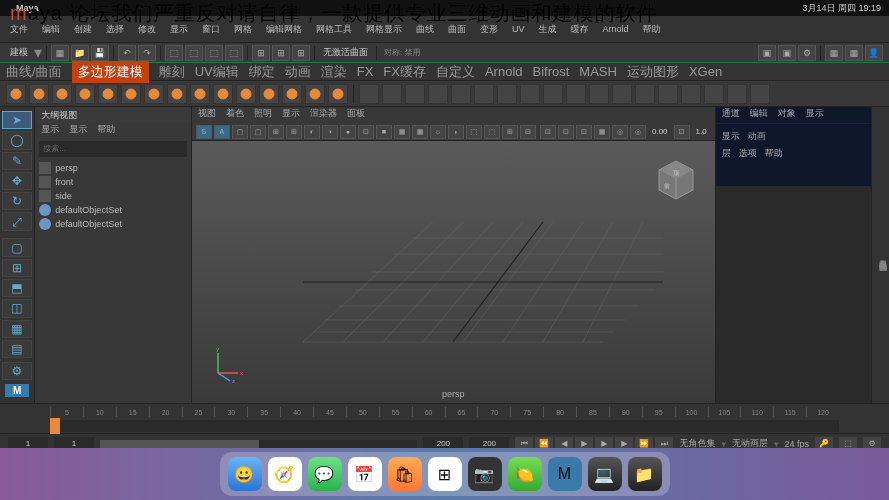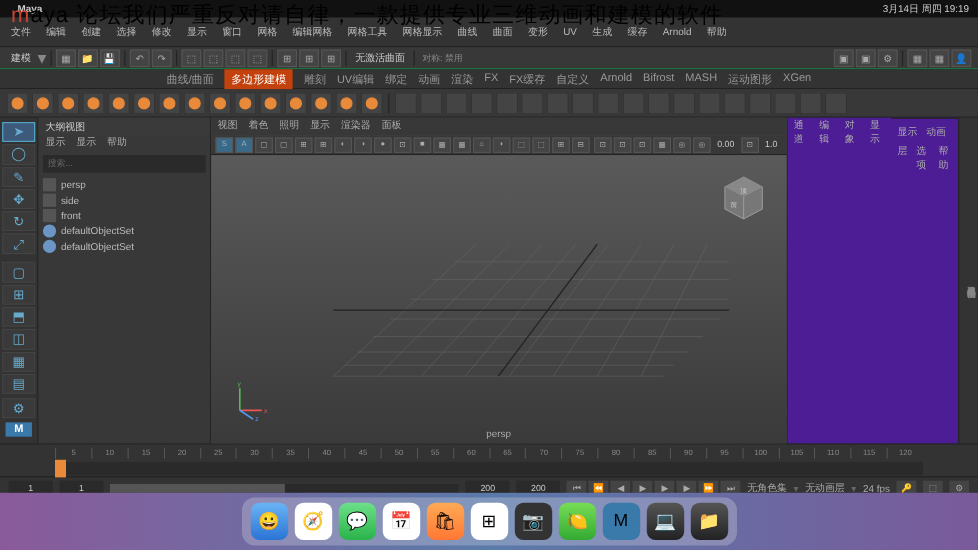--- a/index.html
+++ b/index.html
@@ -14,21 +14,21 @@
 .menubar .right { margin-left: auto; display: flex; gap: 8px; }
 
 .app-menu { height: 27px; background: #333; display: flex; align-items: center; padding: 0 10px; font-size: 9px; color: #bbb; gap: 14px; border-bottom: 1px solid #222; }
 
 .toolbar1 { height: 20px; background: #383838; display: flex; align-items: center; padding: 0 6px; gap: 2px; border-bottom: 1px solid #15803d; }
 .toolbar1 .btn { width: 18px; height: 16px; background: #444; border: 1px solid #555; display: flex; align-items: center; justify-content: center; font-size: 9px; color: #aaa; }
 .toolbar1 .sep { width: 1px; height: 14px; background: #222; margin: 0 2px; }
 .toolbar1 .dropdown { font-size: 9px; color: #ccc; padding: 0 4px; }
 .toolbar1 .sym { color: #888; font-size: 8px; padding: 0 3px; }
 
-.shelf-tabs { height: 18px; background: #333; display: flex; align-items: center; padding: 0 6px; font-size: 10px; color: #999; gap: 10px; border-bottom: 1px solid #222; justify-content: center; }
+.shelf-tabs { height: 18px; background: #333; display: flex; align-items: center; padding: 0 6px; font-size: 13px; color: #999; gap: 10px; border-bottom: 1px solid #222; }
 .shelf-tabs .active { color: #fff; background: #c2410c; padding: 2px 6px; }
 
 .shelf-icons { height: 26px; background: #383838; display: flex; align-items: center; padding: 0 6px; gap: 3px; border-bottom: 1px solid #222; }
 .shelf-icons .icon { width: 20px; height: 20px; background: #444; border: 1px solid #333; display: flex; align-items: center; justify-content: center; }
 .shelf-icons .icon svg { width: 14px; height: 14px; }
 .shelf-icons .orange path, .shelf-icons .orange circle, .shelf-icons .orange rect { stroke: #e88a3a; fill: #e88a3a; }
 
 .main-area { display: flex; height: 296px; }
 
 .tool-sidebar { width: 36px; background: #333; display: flex; flex-direction: column; padding: 4px 2px; gap: 2px; border-right: 1px solid #222; }
@@ -51,21 +51,21 @@
 .viewport .vp-tools { height: 18px; background: #383838; display: flex; align-items: center; padding: 0 4px; gap: 2px; border-bottom: 1px solid #222; }
 .viewport .vp-tools .vt { width: 16px; height: 14px; background: #444; border: 1px solid #555; font-size: 7px; color: #aaa; display: flex; align-items: center; justify-content: center; }
 .viewport .vp-tools .vt.cyan { background: #3a6a8a; }
 .viewport .vp-tools .num { font-size: 8px; color: #ccc; padding: 0 4px; }
 .viewport .canvas { flex: 1; background: linear-gradient(#5a5a5a, #3a3a3a); position: relative; overflow: hidden; }
 .viewport .grid-svg { position: absolute; top: 50%; left: 50%; transform: translate(-50%, -45%); }
 .viewport .cube-widget { position: absolute; top: 14px; right: 14px; width: 50px; height: 50px; }
 .viewport .axis-gizmo { position: absolute; bottom: 20px; left: 16px; width: 40px; height: 40px; }
 .viewport .cam-label { position: absolute; bottom: 4px; left: 50%; transform: translateX(-50%); font-size: 9px; color: #aaa; }
 
-.right-panel { width: 160px; background: #4c1d95; border-left: 1px solid #222; display: flex; flex-direction: row; font-size: 9px; color: #aaa; }
+.right-panel { width: 160px; background: #0f172a; border-left: 1px solid #222; display: flex; flex-direction: column; font-size: 9px; color: #aaa; }
 .right-panel .rp-tabs { height: 16px; display: flex; padding: 0 6px; gap: 10px; }
 .right-panel .rp-hint { padding: 30px 10px; text-align: center; font-size: 8px; color: #888; line-height: 1.4; }
 .right-panel .rp-section { border-top: 1px solid #222; padding: 4px 6px; }
 .right-panel .rp-row { display: flex; gap: 8px; padding: 2px 0; }
 .right-panel .rp-anim { flex: 1; background: #2a2a2a; margin-top: 20px; }
 
 .right-ribbon { width: 18px; background: #333; border-left: 1px solid #222; writing-mode: vertical-rl; font-size: 8px; color: #888; padding: 6px 2px; text-align: center; }
 
 .timeline { height: 30px; background: #333; border-top: 1px solid #222; }
 .timeline .ruler { height: 16px; display: flex; align-items: center; padding: 0 50px; font-size: 7px; color: #888; position: relative; }
@@ -374,25 +374,25 @@
         <span>帮助</span>
       </div>
     <div class="search">搜索...</div>
     <div class="tree" id="outliner-tree">
         <div class="tree-item">
           <div class="ic"></div>
           <span>persp</span>
         </div>
         <div class="tree-item">
           <div class="ic"></div>
-          <span>side</span>
+          <span>front</span>
         </div>
         <div class="tree-item">
           <div class="ic"></div>
-          <span>front</span>
+          <span>side</span>
         </div>
         <div class="tree-item">
           <div class="ic light"></div>
           <span>defaultObjectSet</span>
         </div>
         <div class="tree-item">
           <div class="ic light"></div>
           <span>defaultObjectSet</span>
         </div>
       </div>

